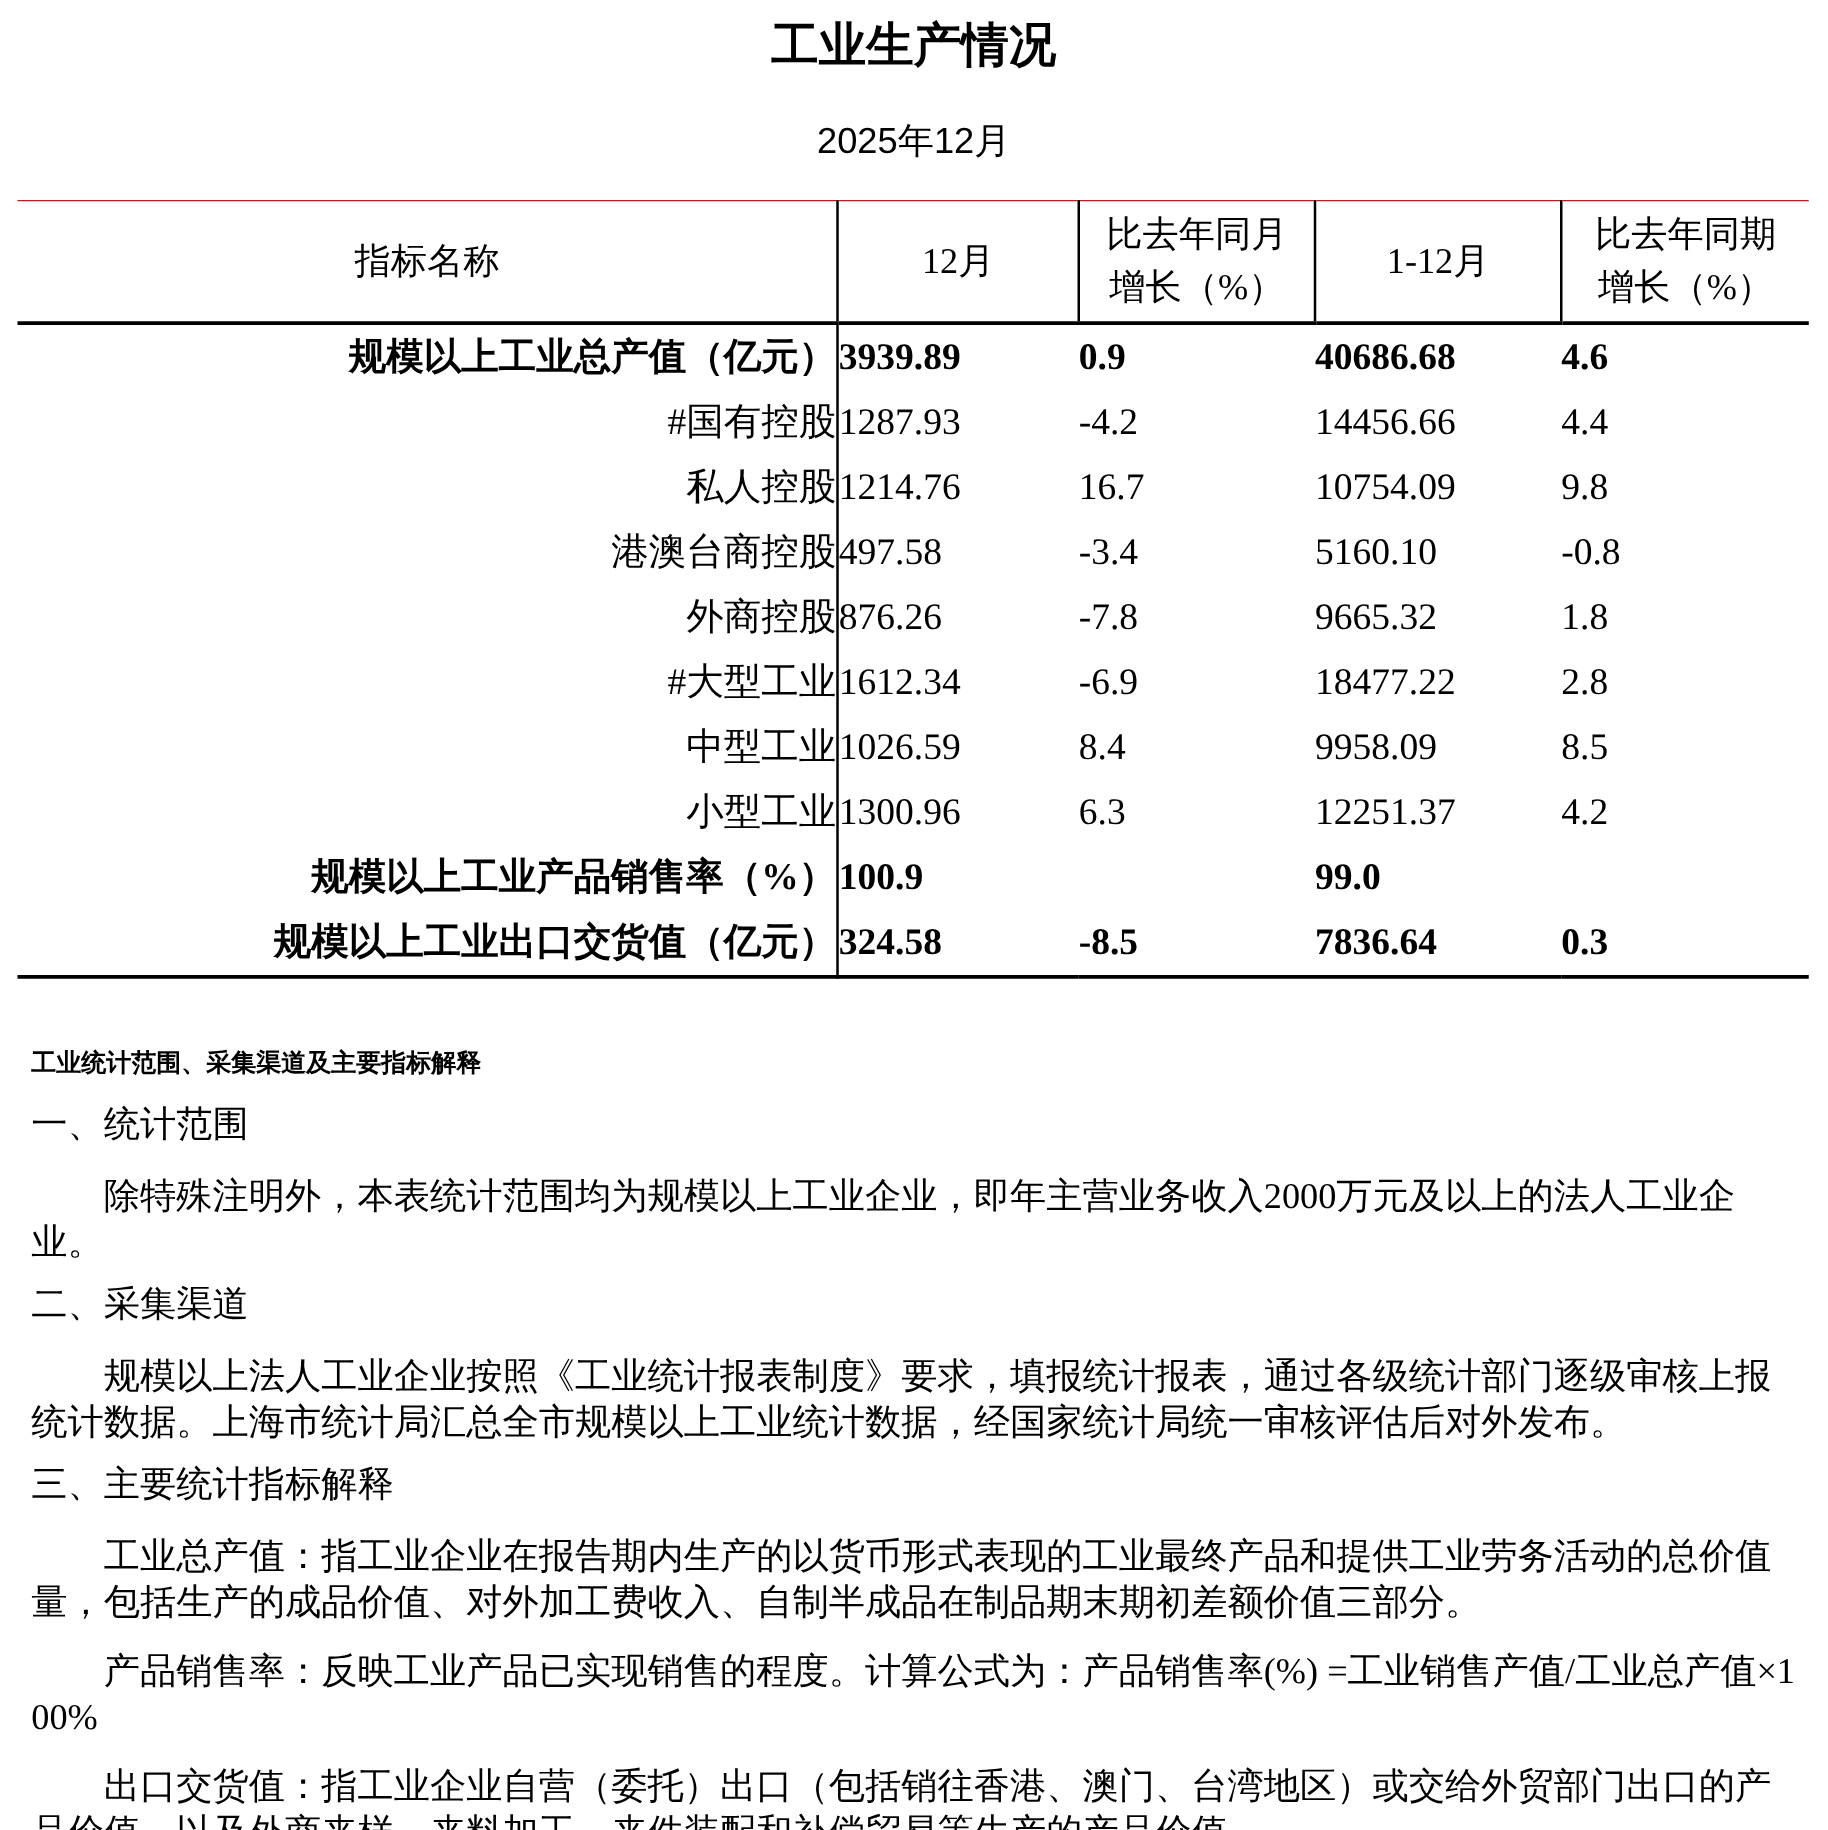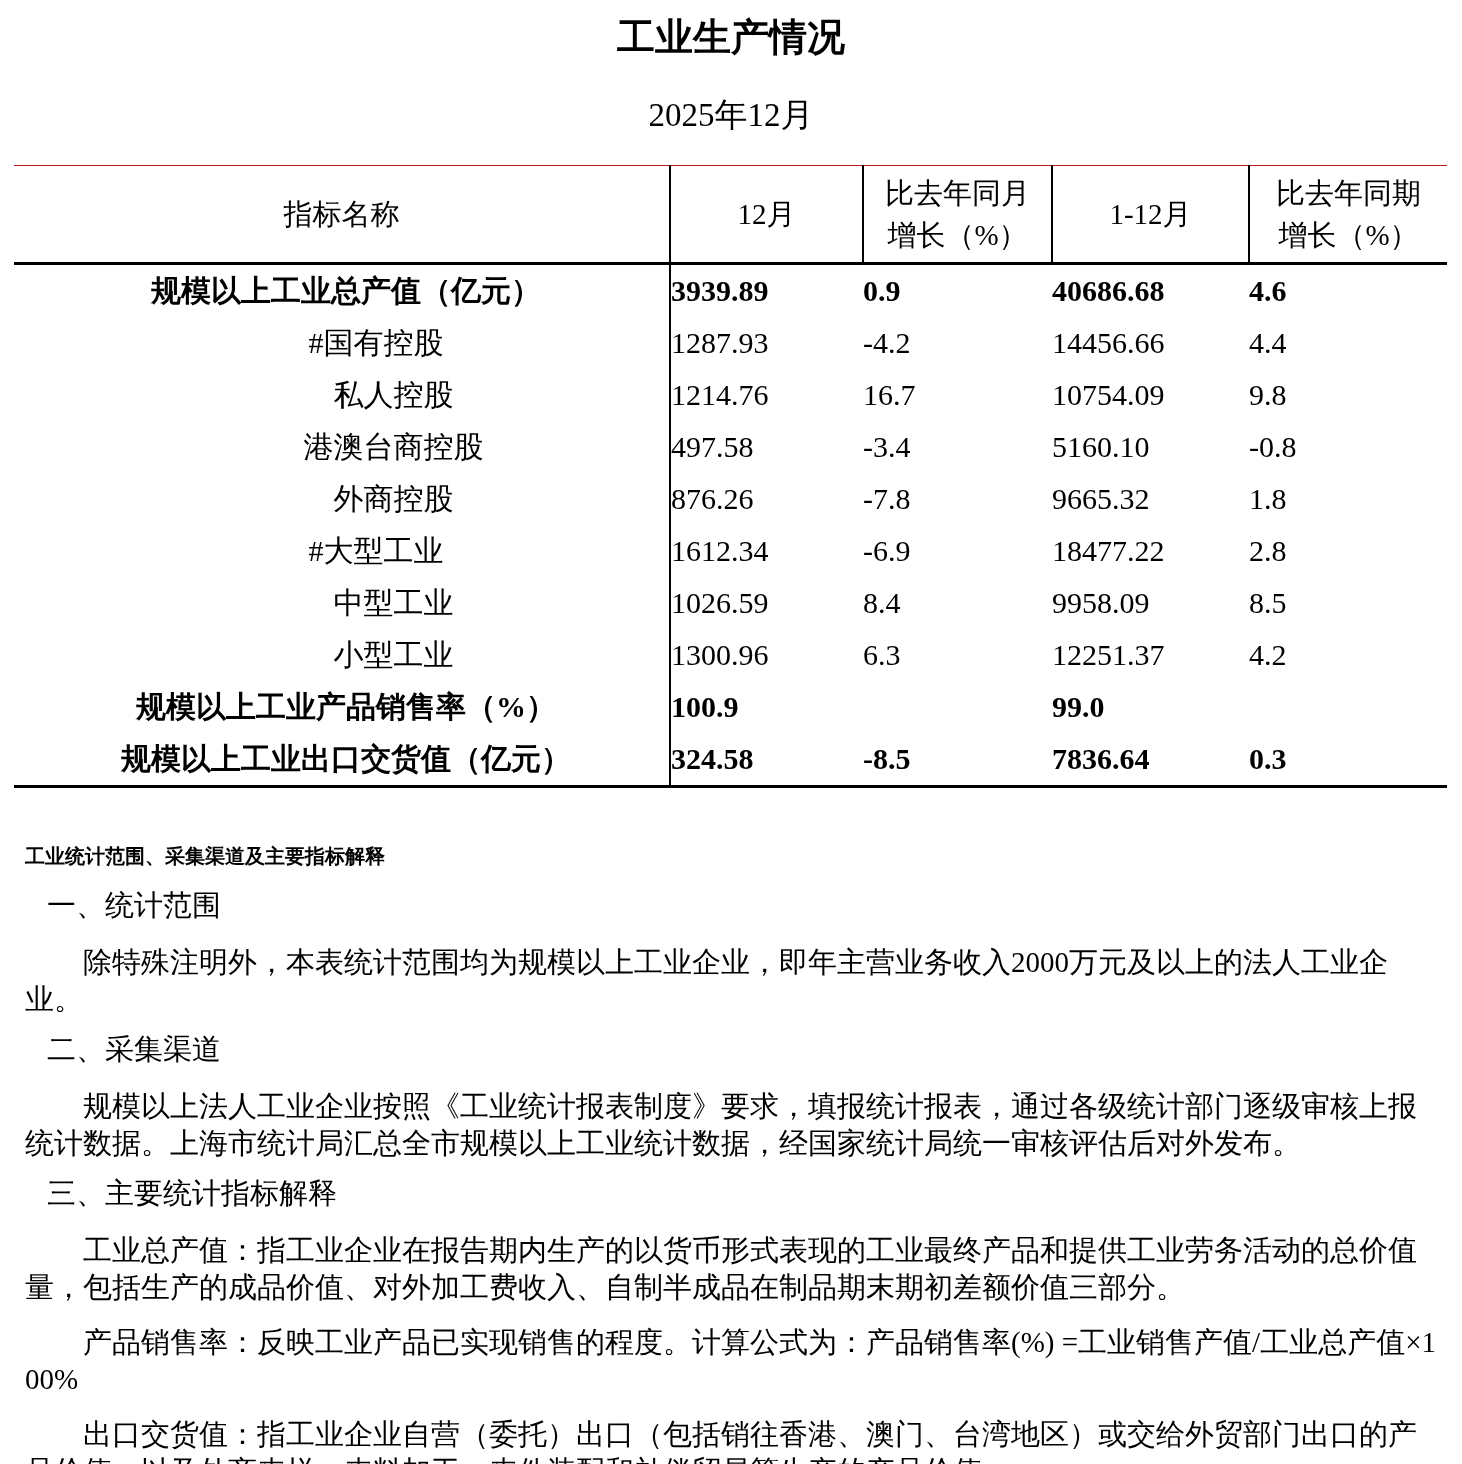--- a/index.html
+++ b/index.html
@@ -13,22 +13,22 @@
     margin:14px 0 0;
     text-align:center;
     font-family:"Liberation Sans", sans-serif;
     font-weight:bold;
     font-size:38px;
     line-height:1.25;
   }
   .subtitle{
     margin-top:34px;
     text-align:center;
-    font-family:Liberation Serif, serif;
-    font-size:33px;
+    font-family:Liberation Sans, sans-serif;
+    font-size:29px;
     line-height:1.2;
   }
   table.stats{
     margin:30px 15px 0 14px;
     width:1433px;
     table-layout:fixed;
     border-collapse:collapse;
     border-top:1px solid #b91c1c;
     border-bottom:3px solid #000;
     font-family:"Liberation Serif", serif;
@@ -47,21 +47,21 @@
   table.stats thead th:last-child{border-right:none;text-align:center;}
   table.stats tbody td{
     height:52px;
     font-size:30px;
     vertical-align:middle;
     padding:0;
     line-height:1;
   }
   table.stats tbody td.label{
     border-right:2px solid #000;
-    text-align:center;
+    text-align:right;
     white-space:nowrap;
   }
   table.stats tbody td.num{text-align:left;}
   tr.bold td{font-weight:bold;}
   .ind0{padding-left:9px !important;}
   .ind1{padding-left:69px !important;}
   .ind2{padding-left:104px !important;}
   .pr0{padding-right:18px !important;}
   .pr1{padding-right:14px !important;}
   .pr2{padding-right:12px !important;}
@@ -73,21 +73,20 @@
   .notes-heading{
     margin-top:50px;
     font-family:"Liberation Sans", sans-serif;
     font-weight:bold;
     font-size:20px;
     line-height:36px;
   }
   .note-sec-title{
     margin-top:13px;
     line-height:37px;
-    margin-left:22px;
   }
   .note-para{
     margin:20px 0 0;
     line-height:37px;
     text-indent:58px;
     word-break:break-all;
   }
   .note-para + .note-para{margin-top:18px;}
 </style>
 </head>

